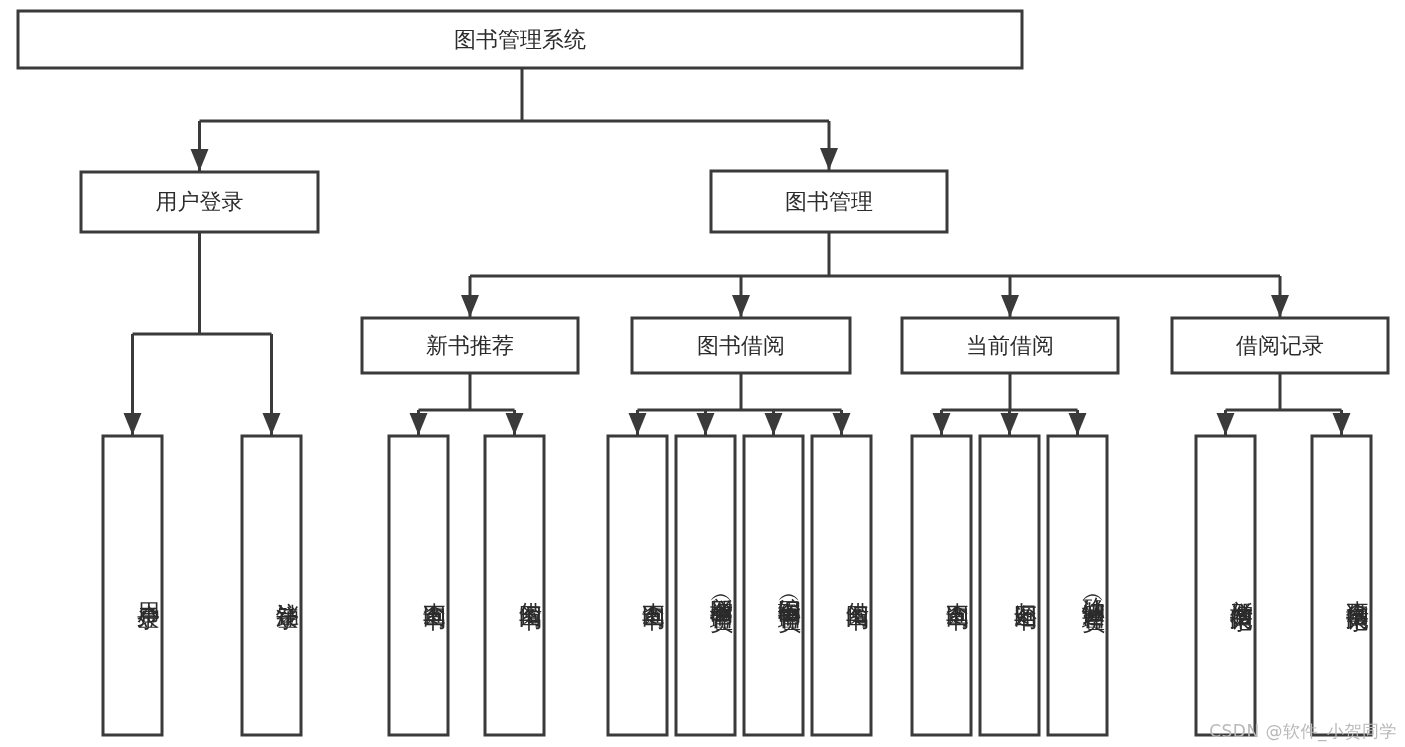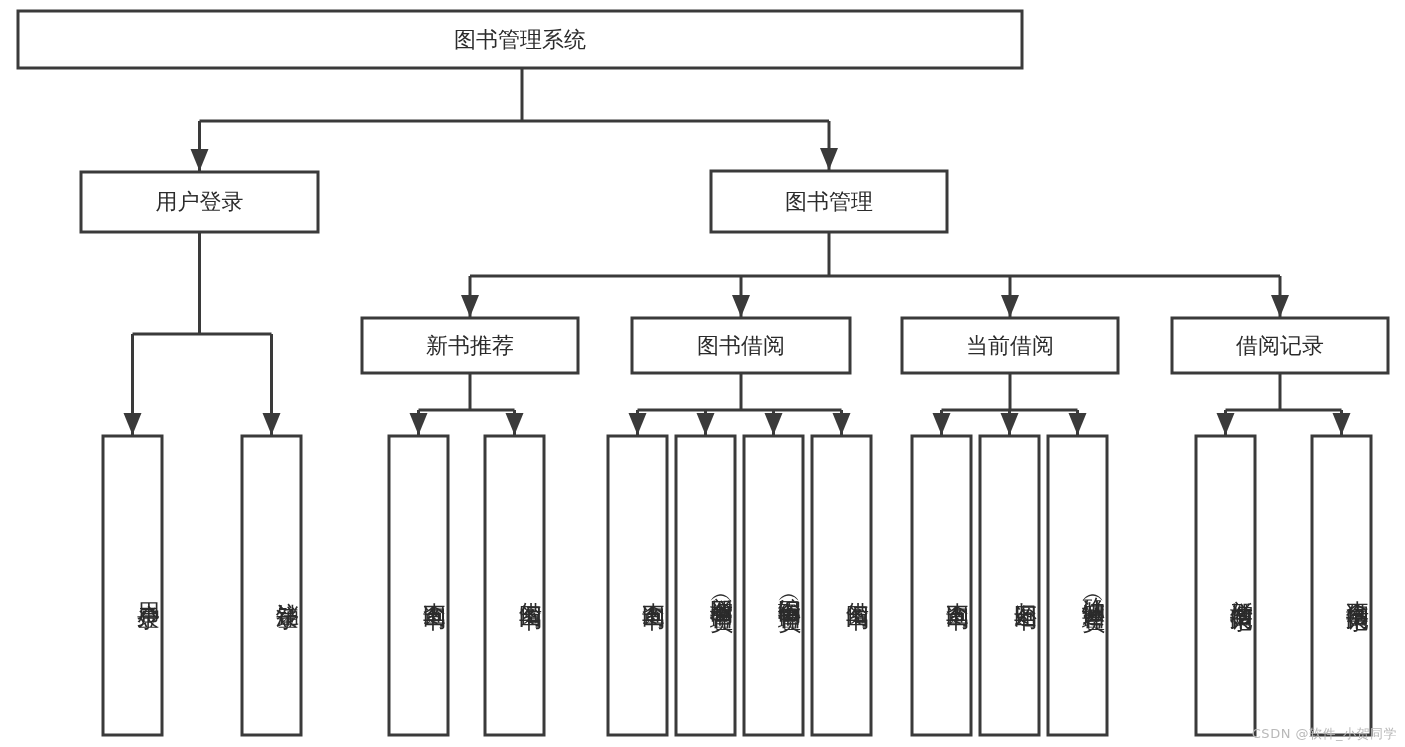--- a/index.html
+++ b/index.html
@@ -66,21 +66,21 @@
     letter-spacing: 2px;
     color: #2b2b2b;
     white-space: nowrap;
     pointer-events: none;
   }
   .watermark {
     position: absolute;
     right: 8px;
     bottom: 4px;
     font-family: "DejaVu Sans", "Liberation Sans", sans-serif;
-    font-size: 13px;
+    font-size: 17px;
     color: #b9b9b9;
     letter-spacing: 0.5px;
     user-select: none;
   }
 </style>
 </head>
 <body>
 
 <div id="diagram-root">
 

